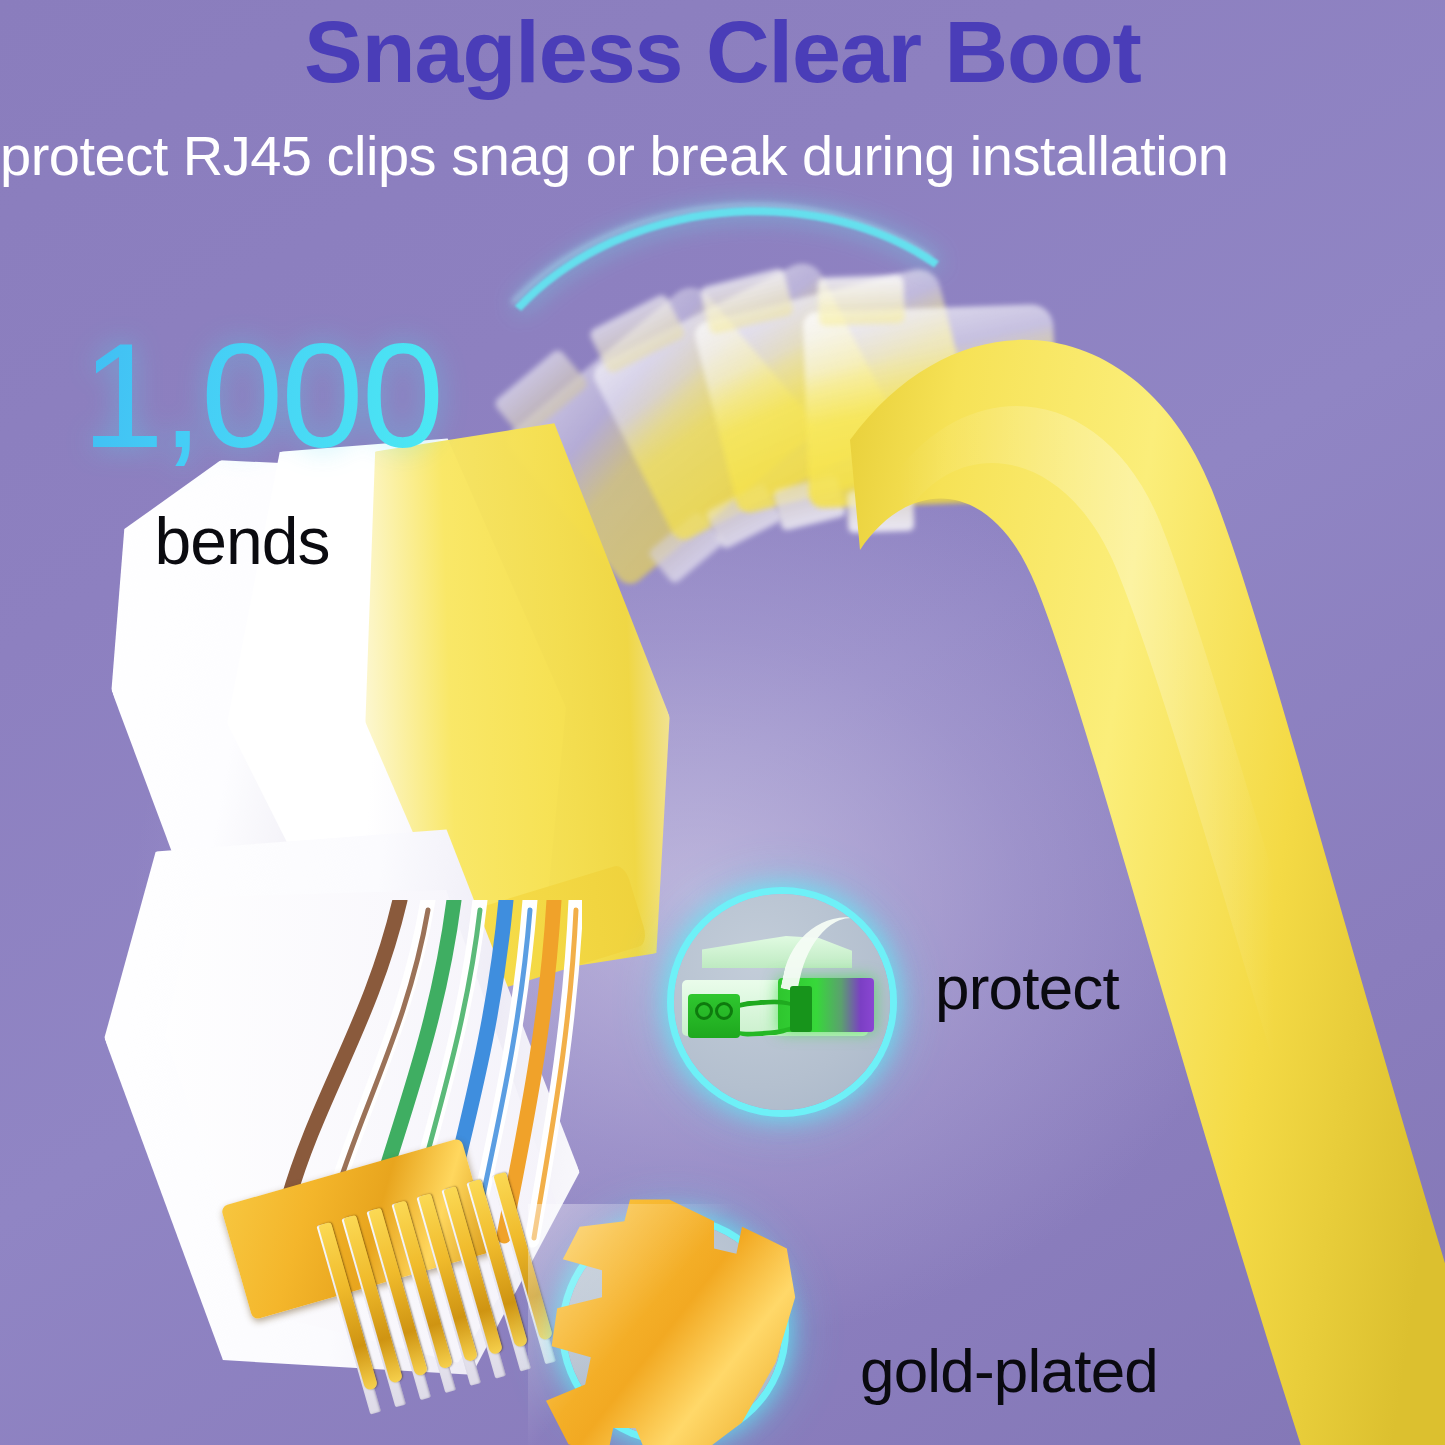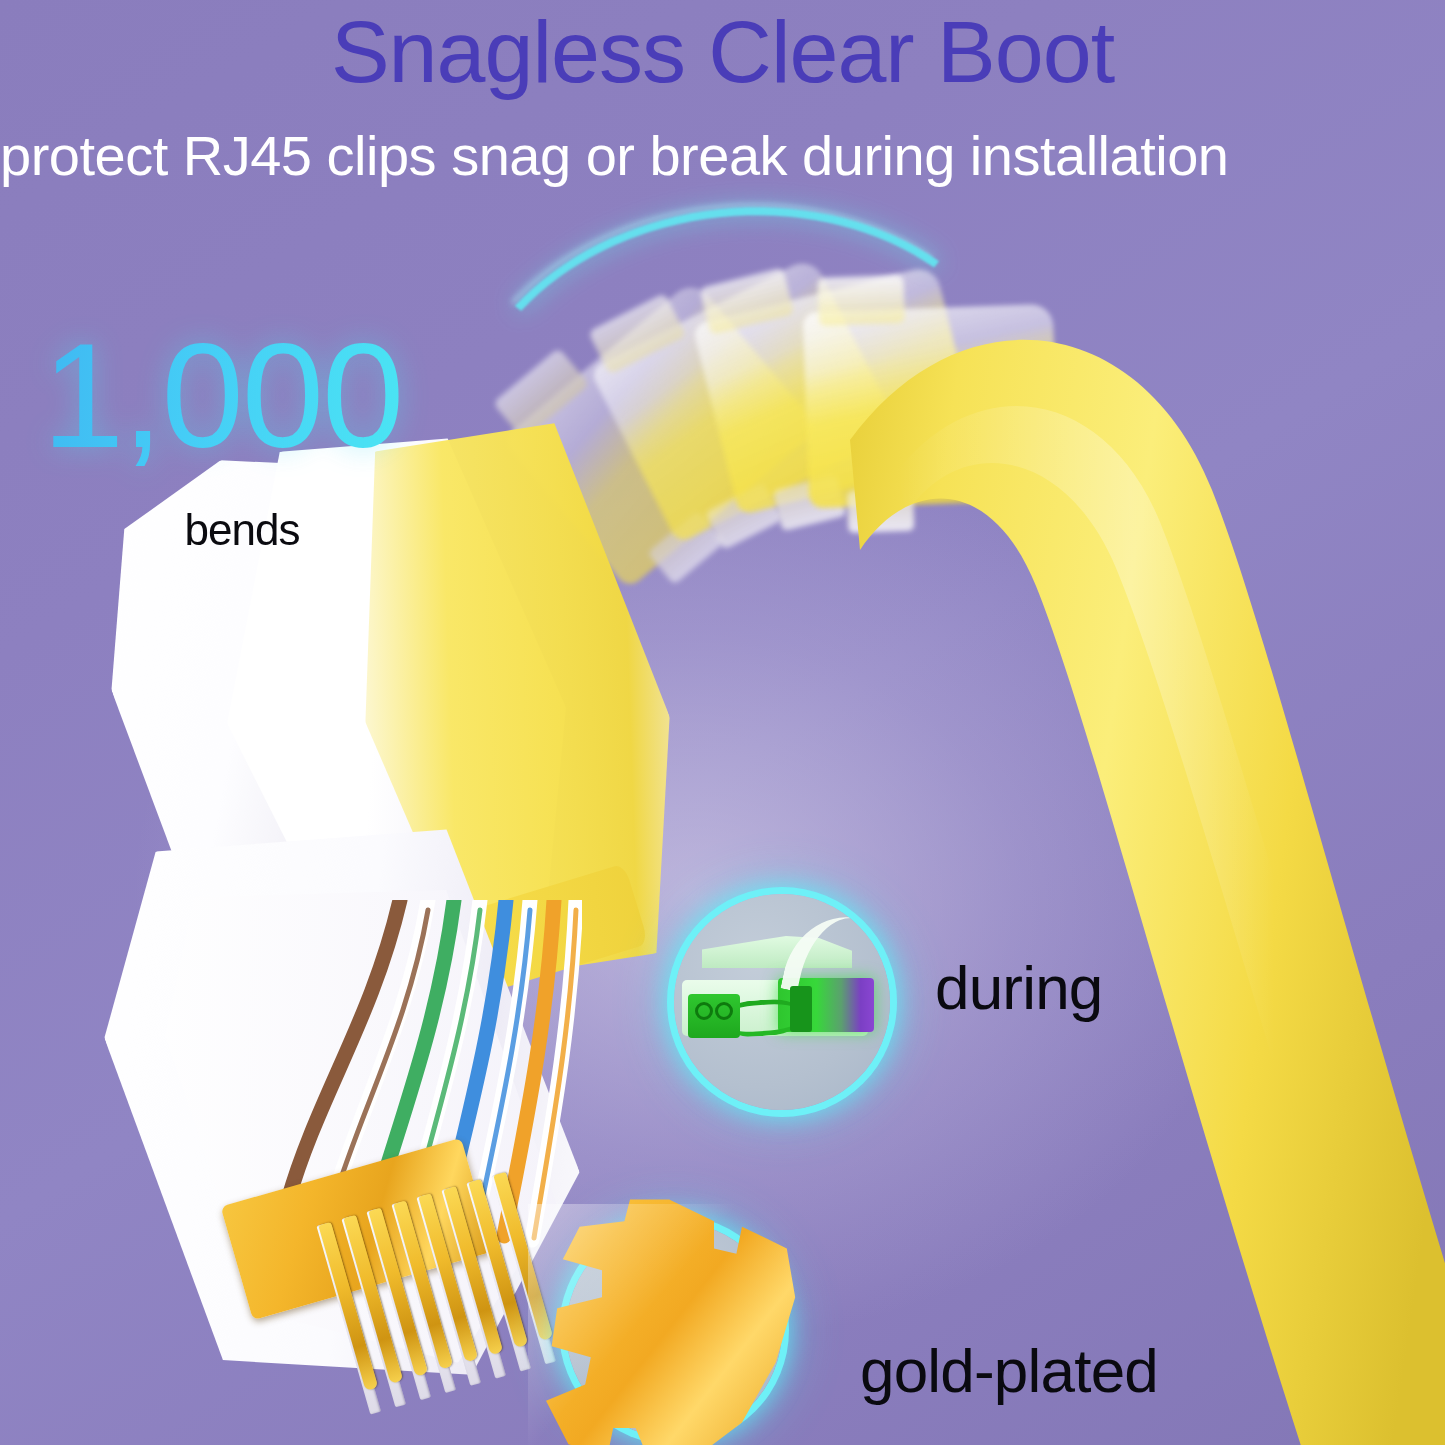--- a/index.html
+++ b/index.html
@@ -12,38 +12,38 @@
     position:relative;width:1445px;height:1445px;overflow:hidden;
     background:
       radial-gradient(ellipse 780px 620px at 48% 62%, rgba(226,222,240,0.55) 0%, rgba(200,192,228,0.28) 42%, rgba(160,150,205,0.0) 72%),
       linear-gradient(148deg,#8a7dbd 0%,#8d80c0 28%,#9085c4 52%,#8a7dbd 78%,#8377b6 100%);
   }
 
   
   .title{
     position:absolute;left:0;right:0;top:8px;text-align:center;
     font-size:88px;line-height:1.0;letter-spacing:-1px;
-    color:#4a3db8;font-weight:400;white-space:nowrap;
+    color:#4a3db8;font-weight:700;white-space:nowrap;
   }
   .subtitle{
     position:absolute;left:0;right:0;top:128px;
     font-size:56px;line-height:1.0;letter-spacing:-0.5px;
     color:#ffffff;font-weight:400;white-space:nowrap;
   }
   .bigstat{
-    position:absolute;left:42px;top:322px;width:400px;text-align:left;
+    position:absolute;left:42px;top:322px;width:400px;text-align:right;
     font-size:148px;line-height:1.0;font-weight:400;letter-spacing:-2px;
     background:linear-gradient(100deg,#3fb8f2 0%,#45cdf6 38%,#4ce9f3 100%);
     -webkit-background-clip:text;background-clip:text;color:transparent;
     -webkit-text-fill-color:transparent;
     filter:drop-shadow(0 0 14px rgba(80,220,245,0.45));
   }
   .statlabel{
     position:absolute;left:42px;top:508px;width:400px;text-align:center;
-    font-size:44px;line-height:1.0;color:#0b0b10;font-weight:400;letter-spacing:-1px;
+    font-size:66px;line-height:1.0;color:#0b0b10;font-weight:400;letter-spacing:-1px;
   }
   .callout-text{
     position:absolute;color:#0a0a10;font-size:62px;line-height:1.08;
     font-weight:400;letter-spacing:-0.8px;white-space:nowrap;
   }
   #poe-text{left:935px;top:955px;}
   #gold-text{left:860px;top:1338px;}
 
   
   .arc{
@@ -335,21 +335,21 @@
       <span class="mini-body"></span>
       <span class="mini-latch"></span>
       <span class="mini-glow"></span>
       <span class="mini-boot"></span>
       <span class="mini-wires"></span>
       <span class="mini-blk"></span>
       <span class="mini-pins"></span>
     </div>
   </div>
   <div class="callout-text" id="poe-text">
-    <div>during</div>
+    <div>protect</div>
   </div>
 
   <div class="fcircle" id="gold-circle">
     <div>
       <span class="goldplate"></span>
       <span class="goldplate-hl"></span>
     </div>
   </div>
   <div class="callout-text" id="gold-text">
     <div>gold-plated</div>

